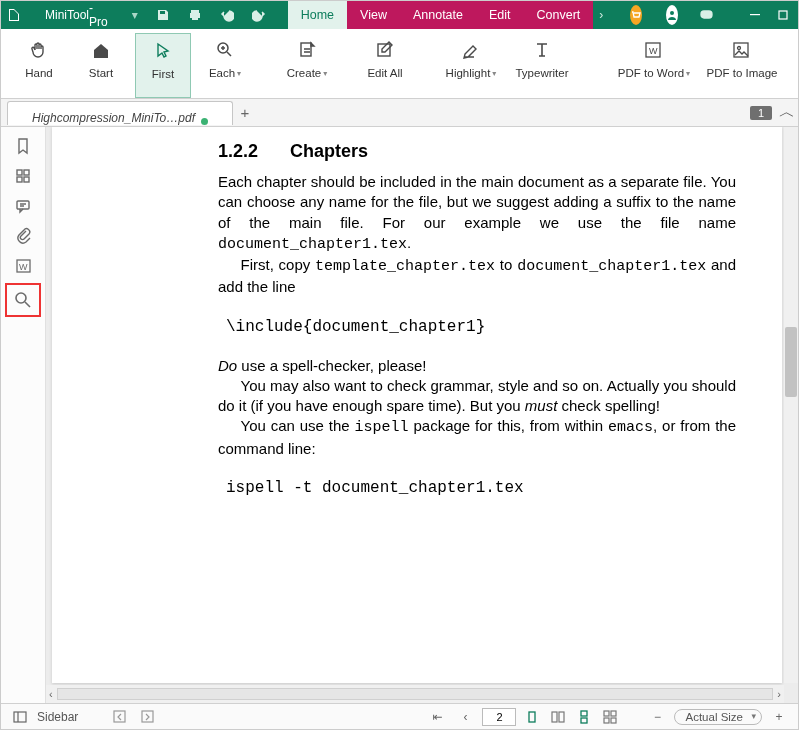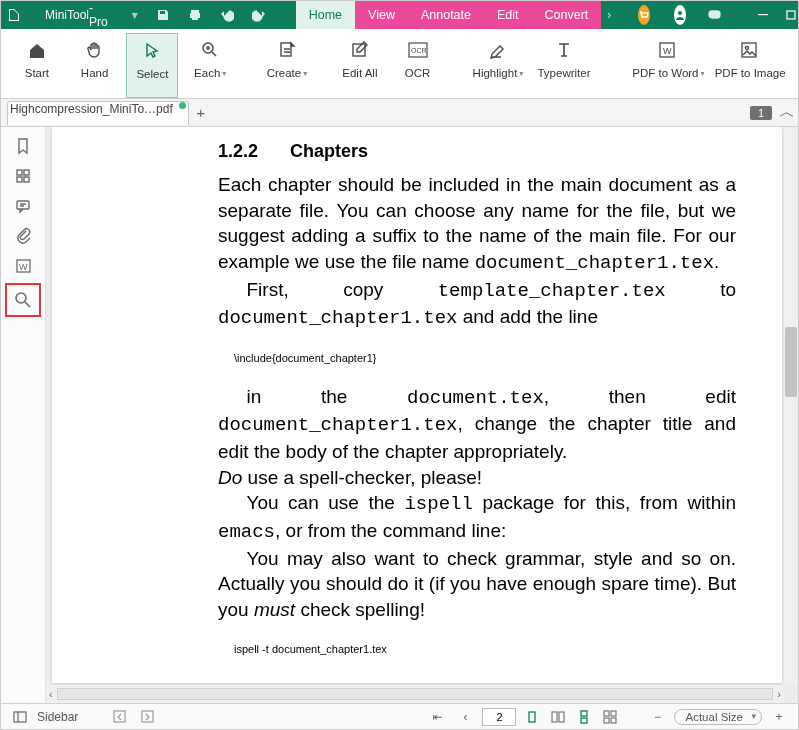--- a/index.html
+++ b/index.html
@@ -6,61 +6,61 @@
   body { width: 799px; height: 730px; overflow: hidden; background: #f5f5f5; border: 1px solid #cccccc; }
 
   
   .titlebar { height: 28px; background: #0d7d5c; display: flex; align-items: center; color: #fff; font-size: 12px; gap: 18px; }
   .titlebar .logo { width: 22px; height: 22px; margin: 0 5px; display: flex; align-items: center; justify-content: center; font-weight: bold; font-size: 14px; }
   .titlebar .appname { display: flex; align-items: center; margin-right: 6px; }
   .titlebar .appname .suffix { color: #ffffff; }
   .titlebar .dd { width: 10px; text-align: center; color: #a9d7c7; cursor: pointer; }
   .titlebar .tbtn { width: 28px; height: 28px; display: flex; align-items: center; justify-content: center; cursor: pointer; }
   .titlebar .tbtn svg { fill: #d9efe7; }
-  .titlebar .menu { display: flex; margin-left: 12px; height: 28px; }
-  .titlebar .menu .mitem { padding: 0 13px; display: flex; align-items: center; cursor: pointer; font-size: 12.5px; background: #ec4899; }
+  .titlebar .menu { display: flex; margin-left: 4px; height: 28px; }
+  .titlebar .menu .mitem { padding: 0 13px; display: flex; align-items: center; cursor: pointer; font-size: 12.5px; background: #be185d; }
   .titlebar .menu .mitem.active { background: #e2f2ec; color: #0d7d5c; }
   .titlebar .menu .chevron { width: 16px; display: flex; align-items: center; justify-content: center; color: #cfe9df; }
   .titlebar .spacer { flex: 1; }
   .titlebar .circlebtn { width: 20px; height: 20px; border-radius: 50%; background: #fff; margin: 0 3px; display: flex; align-items: center; justify-content: center; }
   .titlebar .circlebtn.orange { background: #f6a623; }
   .titlebar .winbtn { width: 38px; height: 28px; display: flex; align-items: center; justify-content: center; cursor: pointer; }
 
   
   .ribbon { height: 70px; background: #fff; border-bottom: 1px solid #d0d0d0; display: flex; padding: 4px 10px 0 10px; gap: 6px; }
   .rbtn { width: 56px; display: flex; flex-direction: column; align-items: center; justify-content: flex-start; padding-top: 6px; cursor: pointer; font-size: 11.5px; color: #333; gap: 6px; }
   .rbtn.wide { width: 74px; }
   .rbtn.wider { width: 82px; }
   .rbtn.sel { background: #e2f2ec; border: 1px solid #8fc9b3; }
   .rbtn .ricon { height: 22px; display: flex; align-items: center; justify-content: center; }
   .rbtn .rlabel { display:flex; align-items:center; gap:2px; }
   .rbtn .rdd { font-size:8px; color:#888; }
 
   
   .tabstrip { height: 28px; background: #f4f4f4; border-bottom: 1px solid #d0d0d0; display: flex; align-items: center; padding-left: 6px; }
-  .doctab { height: 24px; background: #fff; border: 1px solid #c6c6c6; border-bottom: none; border-radius: 3px 3px 0 0; padding: 0 2px; display: flex; align-items: flex-start; font-size: 12px; color: #444; gap: 6px; }
+  .doctab { height: 24px; background: #fff; border: 1px solid #c6c6c6; border-bottom: none; border-radius: 3px 3px 0 0; padding: 0 24px; display: flex; align-items: flex-end; font-size: 12px; color: #444; gap: 6px; font-style: italic; }
   .doctab .dot { width: 7px; height: 7px; border-radius: 50%; background: #3bb273; }
   .addtab { width: 24px; text-align: center; color: #666; cursor: pointer; font-size: 15px; }
   .tabstrip .spacer { flex: 1; }
   .pagebadge { background: #6f6f6f; color: #fff; font-size: 11px; padding: 1px 8px; border-radius: 2px; margin-right: 4px; }
   .collapse { width: 22px; text-align: center; color: #555; cursor: pointer; }
 
   
   .main { display: flex; height: 576px; }
   .sidebar { width: 45px; background: #fcfcfc; border-right: 1px solid #e0e0e0; display: flex; flex-direction: column; align-items: center; padding-top: 6px; gap: 4px; }
   .sidebtn { width: 32px; height: 26px; display: flex; align-items: center; justify-content: center; cursor: pointer; color: #6b6b6b; }
   .sidebtn.highlight { border: 2px solid #e33; width: 36px; height: 34px; }
   .viewer { flex: 1; position: relative; background: #ececec; overflow: hidden; }
   .page { position: absolute; left: 6px; top: 0; right: 16px; bottom: 20px; background: #fff; box-shadow: 0 1px 3px rgba(0,0,0,.15); padding: 14px 46px 20px 166px; overflow: hidden; font-family: 'Times New Roman', serif; color: #000; }
   .page h3 { font-size: 18px; font-weight: bold; margin-bottom: 10px; }
   .page h3 .num { margin-right: 32px; }
-  .page p { font-size: 19px; line-height: 1.35; text-align: justify; }
+  .page p { font-size: 15px; line-height: 1.35; text-align: justify; }
   .page p.indent { text-indent: 1.5em; }
   .page .tt { font-family: 'Courier New', monospace; }
-  .page .codeblock { font-family: Liberation Sans, sans-serif; font-size: 11px; margin: 20px 16px; }
+  .page .codeblock { font-family: Liberation Mono, monospace; font-size: 16px; margin: 20px 8px; }
   .page .sect { margin-top: 28px; }
   .page em { }
   .vscroll { position: absolute; right: 0; top: 0; bottom: 20px; width: 14px; background: #f0f0f0; }
   .vscroll .thumb { position: absolute; right: 1px; width: 12px; background: #c2c2c2; border-radius: 2px; }
   .hscroll { position: absolute; left: 0; right: 14px; bottom: 0; height: 18px; background: #f0f0f0; display:flex; align-items:center; justify-content:space-between; padding: 0 3px; color:#666; font-size:11px;}
   .hscroll .track{ flex:1; height:12px; margin:0 4px; background:#e6e6e6; border:1px solid #d0d0d0;}
 
   
   .statusbar { height: 26px; background: #fafafa; border-top: 1px solid #d0d0d0; display: flex; align-items: center; font-size: 12px; color: #555; padding: 0 8px; gap: 6px; }
   .statusbar .sbbtn { width: 22px; height: 20px; display: flex; align-items: center; justify-content: center; cursor: pointer; color: #666; }
@@ -152,46 +152,46 @@
   <div class="winbtn">
       <svg width="10" height="10">
         <path d="M1 1l8 8M9 1l-8 8" stroke="#fff" stroke-width="1.3"></path>
       </svg>
     </div>
 </div>
 
 <div class="ribbon">
   <div class="rbtn">
     <div class="ricon">
+        <svg width="20" height="20" viewBox="0 0 20 20" fill="none" stroke="#4a4a4a" stroke-width="1.4">
+          <path d="M6 10V5a1 1 0 0 1 2 0v4m0-5a1 1 0 0 1 2 0v5m0-4a1 1 0 0 1 2 0v4m0-2a1 1 0 0 1 2 0v5a5 5 0 0 1-10 0l-1-3a1 1 0 0 1 2-1l1 2"></path>
+        </svg>
+      </div>
+    <div class="rlabel">
+        <span>Hand</span>
+      </div>
+  </div>
+  <div class="rbtn">
+    <div class="ricon">
         <svg width="20" height="20" viewBox="0 0 20 20">
           <path d="M3 10l7-6 7 6v8H3z" fill="#4a4a4a"></path>
         </svg>
       </div>
     <div class="rlabel">
         <span>Start</span>
       </div>
   </div>
-  <div class="rbtn">
-    <div class="ricon">
-        <svg width="20" height="20" viewBox="0 0 20 20" fill="none" stroke="#4a4a4a" stroke-width="1.4">
-          <path d="M6 10V5a1 1 0 0 1 2 0v4m0-5a1 1 0 0 1 2 0v5m0-4a1 1 0 0 1 2 0v4m0-2a1 1 0 0 1 2 0v5a5 5 0 0 1-10 0l-1-3a1 1 0 0 1 2-1l1 2"></path>
-        </svg>
-      </div>
-    <div class="rlabel">
-        <span>Hand</span>
-      </div>
-  </div>
   <div class="rbtn sel">
     <div class="ricon">
         <svg width="18" height="20" viewBox="0 0 18 20" fill="none" stroke="#0d7d5c" stroke-width="1.4">
           <path d="M4 3l10 7-4 1 2 4-2 1-2-4-4 3z"></path>
         </svg>
       </div>
     <div class="rlabel">
-        <span>Select</span>
+        <span>First</span>
       </div>
   </div>
   <div class="rbtn">
     <div class="ricon">
         <svg width="20" height="20" viewBox="0 0 20 20" fill="none" stroke="#4a4a4a" stroke-width="1.5">
           <circle cx="8" cy="8" r="5"></circle>
           <path d="M12 12l4 4M6 8h4M8 6v4"></path>
         </svg>
       </div>
     <div class="rlabel">
@@ -215,31 +215,20 @@
   <div style="width:10px"></div>
   <div class="rbtn">
     <div class="ricon">
         <svg width="20" height="20" viewBox="0 0 20 20" fill="none" stroke="#4a4a4a" stroke-width="1.4">
           <rect x="3" y="4" width="12" height="12"></rect>
           <path d="M14 2l3 3-7 7-3 0 0-3z"></path>
         </svg>
       </div>
     <div class="rlabel">
         <span>Edit All</span>
-      </div>
-  </div>
-  <div class="rbtn">
-    <div class="ricon">
-        <svg width="22" height="18" viewBox="0 0 22 18" fill="none" stroke="#4a4a4a" stroke-width="1.2">
-          <rect x="2" y="2" width="18" height="14"></rect>
-          <text x="4" y="12" font-size="7" font-family="Arial" fill="#4a4a4a" stroke="none">OCR</text>
-        </svg>
-      </div>
-    <div class="rlabel">
-        <span>OCR</span>
       </div>
   </div>
   <div style="width:18px"></div>
   <div class="rbtn">
     <div class="ricon">
         <svg width="20" height="20" viewBox="0 0 20 20" fill="none" stroke="#4a4a4a" stroke-width="1.4">
           <path d="M4 14l8-8 3 3-8 8-4 1zM3 17h10"></path>
         </svg>
       </div>
     <div class="rlabel">
@@ -334,25 +323,24 @@
         </svg>
       </div>
   </div>
 
   <div class="viewer">
     <div class="page">
       <h3><span class="num">1.2.2</span><span>Chapters</span></h3>
       <p><span>Each chapter should be included in the main document as a separate file.  You can choose any name for the file, but we suggest adding a suffix to the name of the main file. For our example we use the file name </span><span class="tt">document_chapter1.tex</span>.</p>
       <p class="indent"><span>First, copy </span><span class="tt">template_chapter.tex</span><span> to </span><span class="tt">document_chapter1.tex</span><span> and add the line</span></p>
       <div class="codeblock">\include{document_chapter1}</div>
-      <p class="indent"><span>in the </span><span class="tt">document.tex</span><span>, then edit </span><span class="tt">document_chapter1.tex</span><span>, change the chapter title and edit the body of the chapter appropriately.</span></p>
 
       <p><em>Do</em><span> use a spell-checker, please!</span></p>
+      <p class="indent"><span>You may also want to check grammar, style and so on.  Actually you should do it (if you have enough spare time). But you </span><em>must</em><span> check spelling!</span></p>
       <p class="indent"><span>You can use the </span><span class="tt">ispell</span><span> package for this, from within </span><span class="tt">emacs</span><span>, or from the command line:</span></p>
-      <p class="indent"><span>You may also want to check grammar, style and so on.  Actually you should do it (if you have enough spare time). But you </span><em>must</em><span> check spelling!</span></p>
       <div class="codeblock">ispell -t document_chapter1.tex</div>
     </div>
     <div class="vscroll">
         <div class="thumb" style="top:200px;height:70px"></div>
       </div>
     <div class="hscroll">
         <span>‹</span>
         <div class="track"></div>
         <span>›</span>
       </div>

